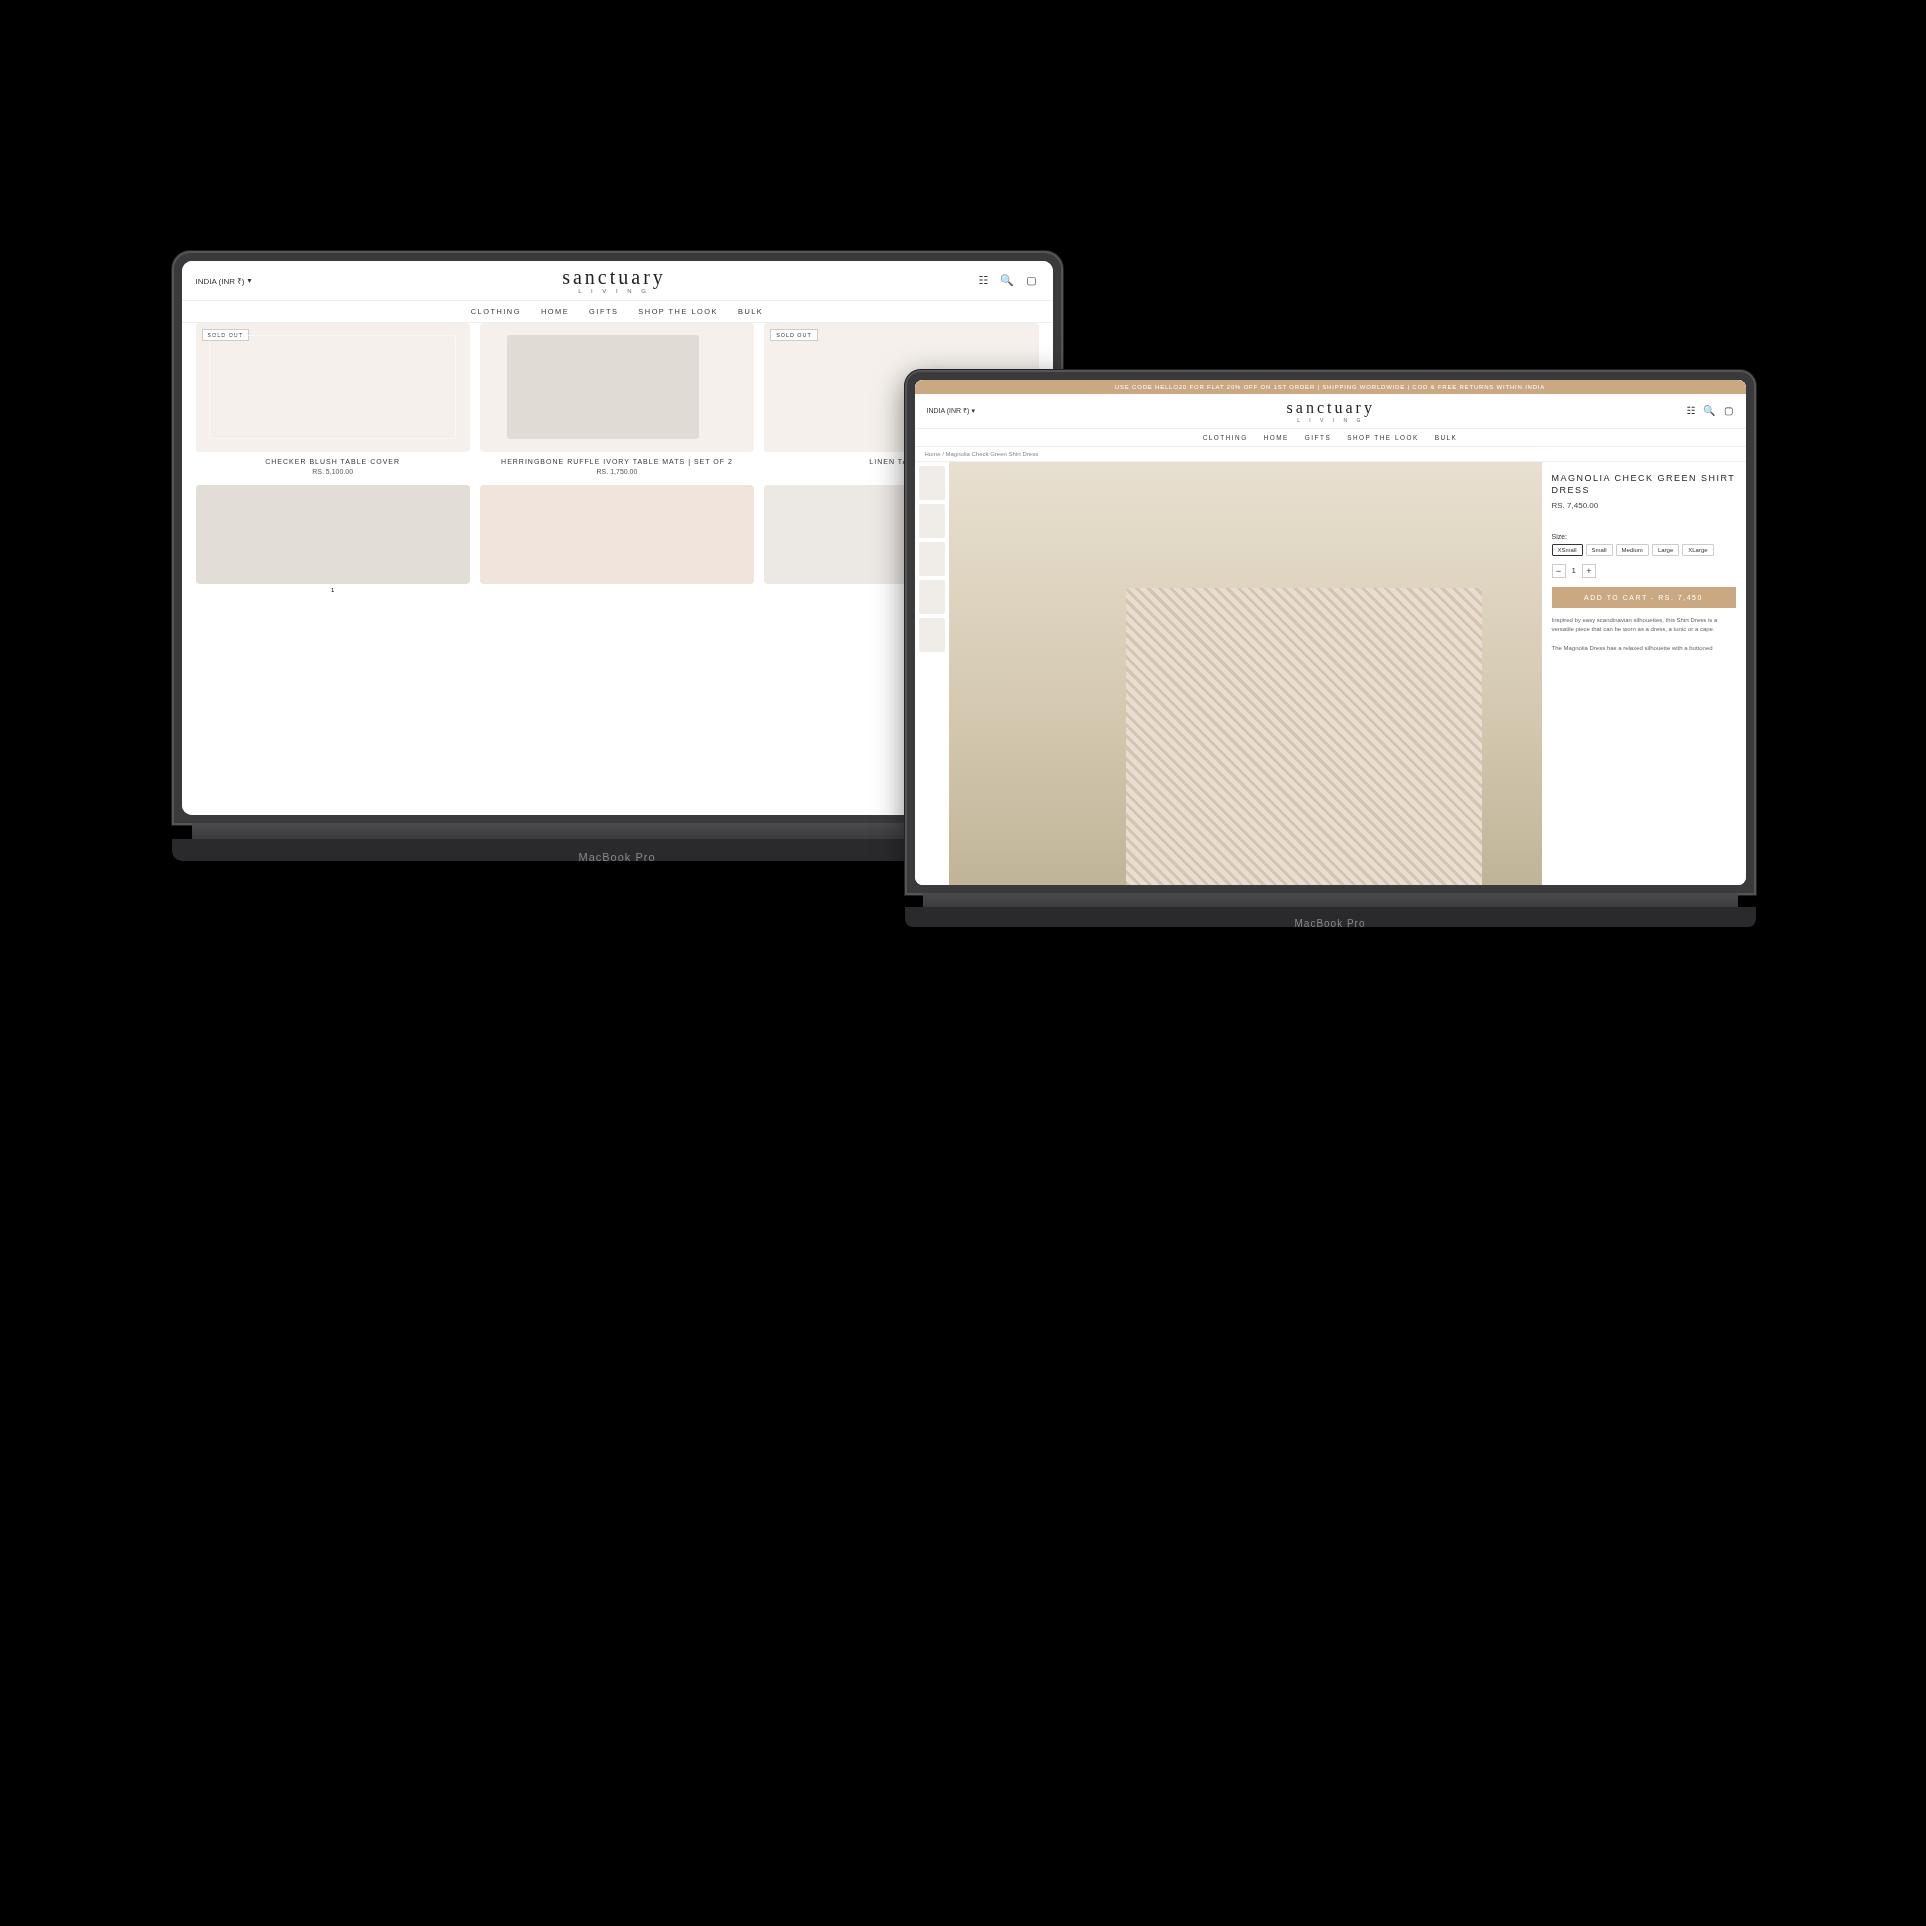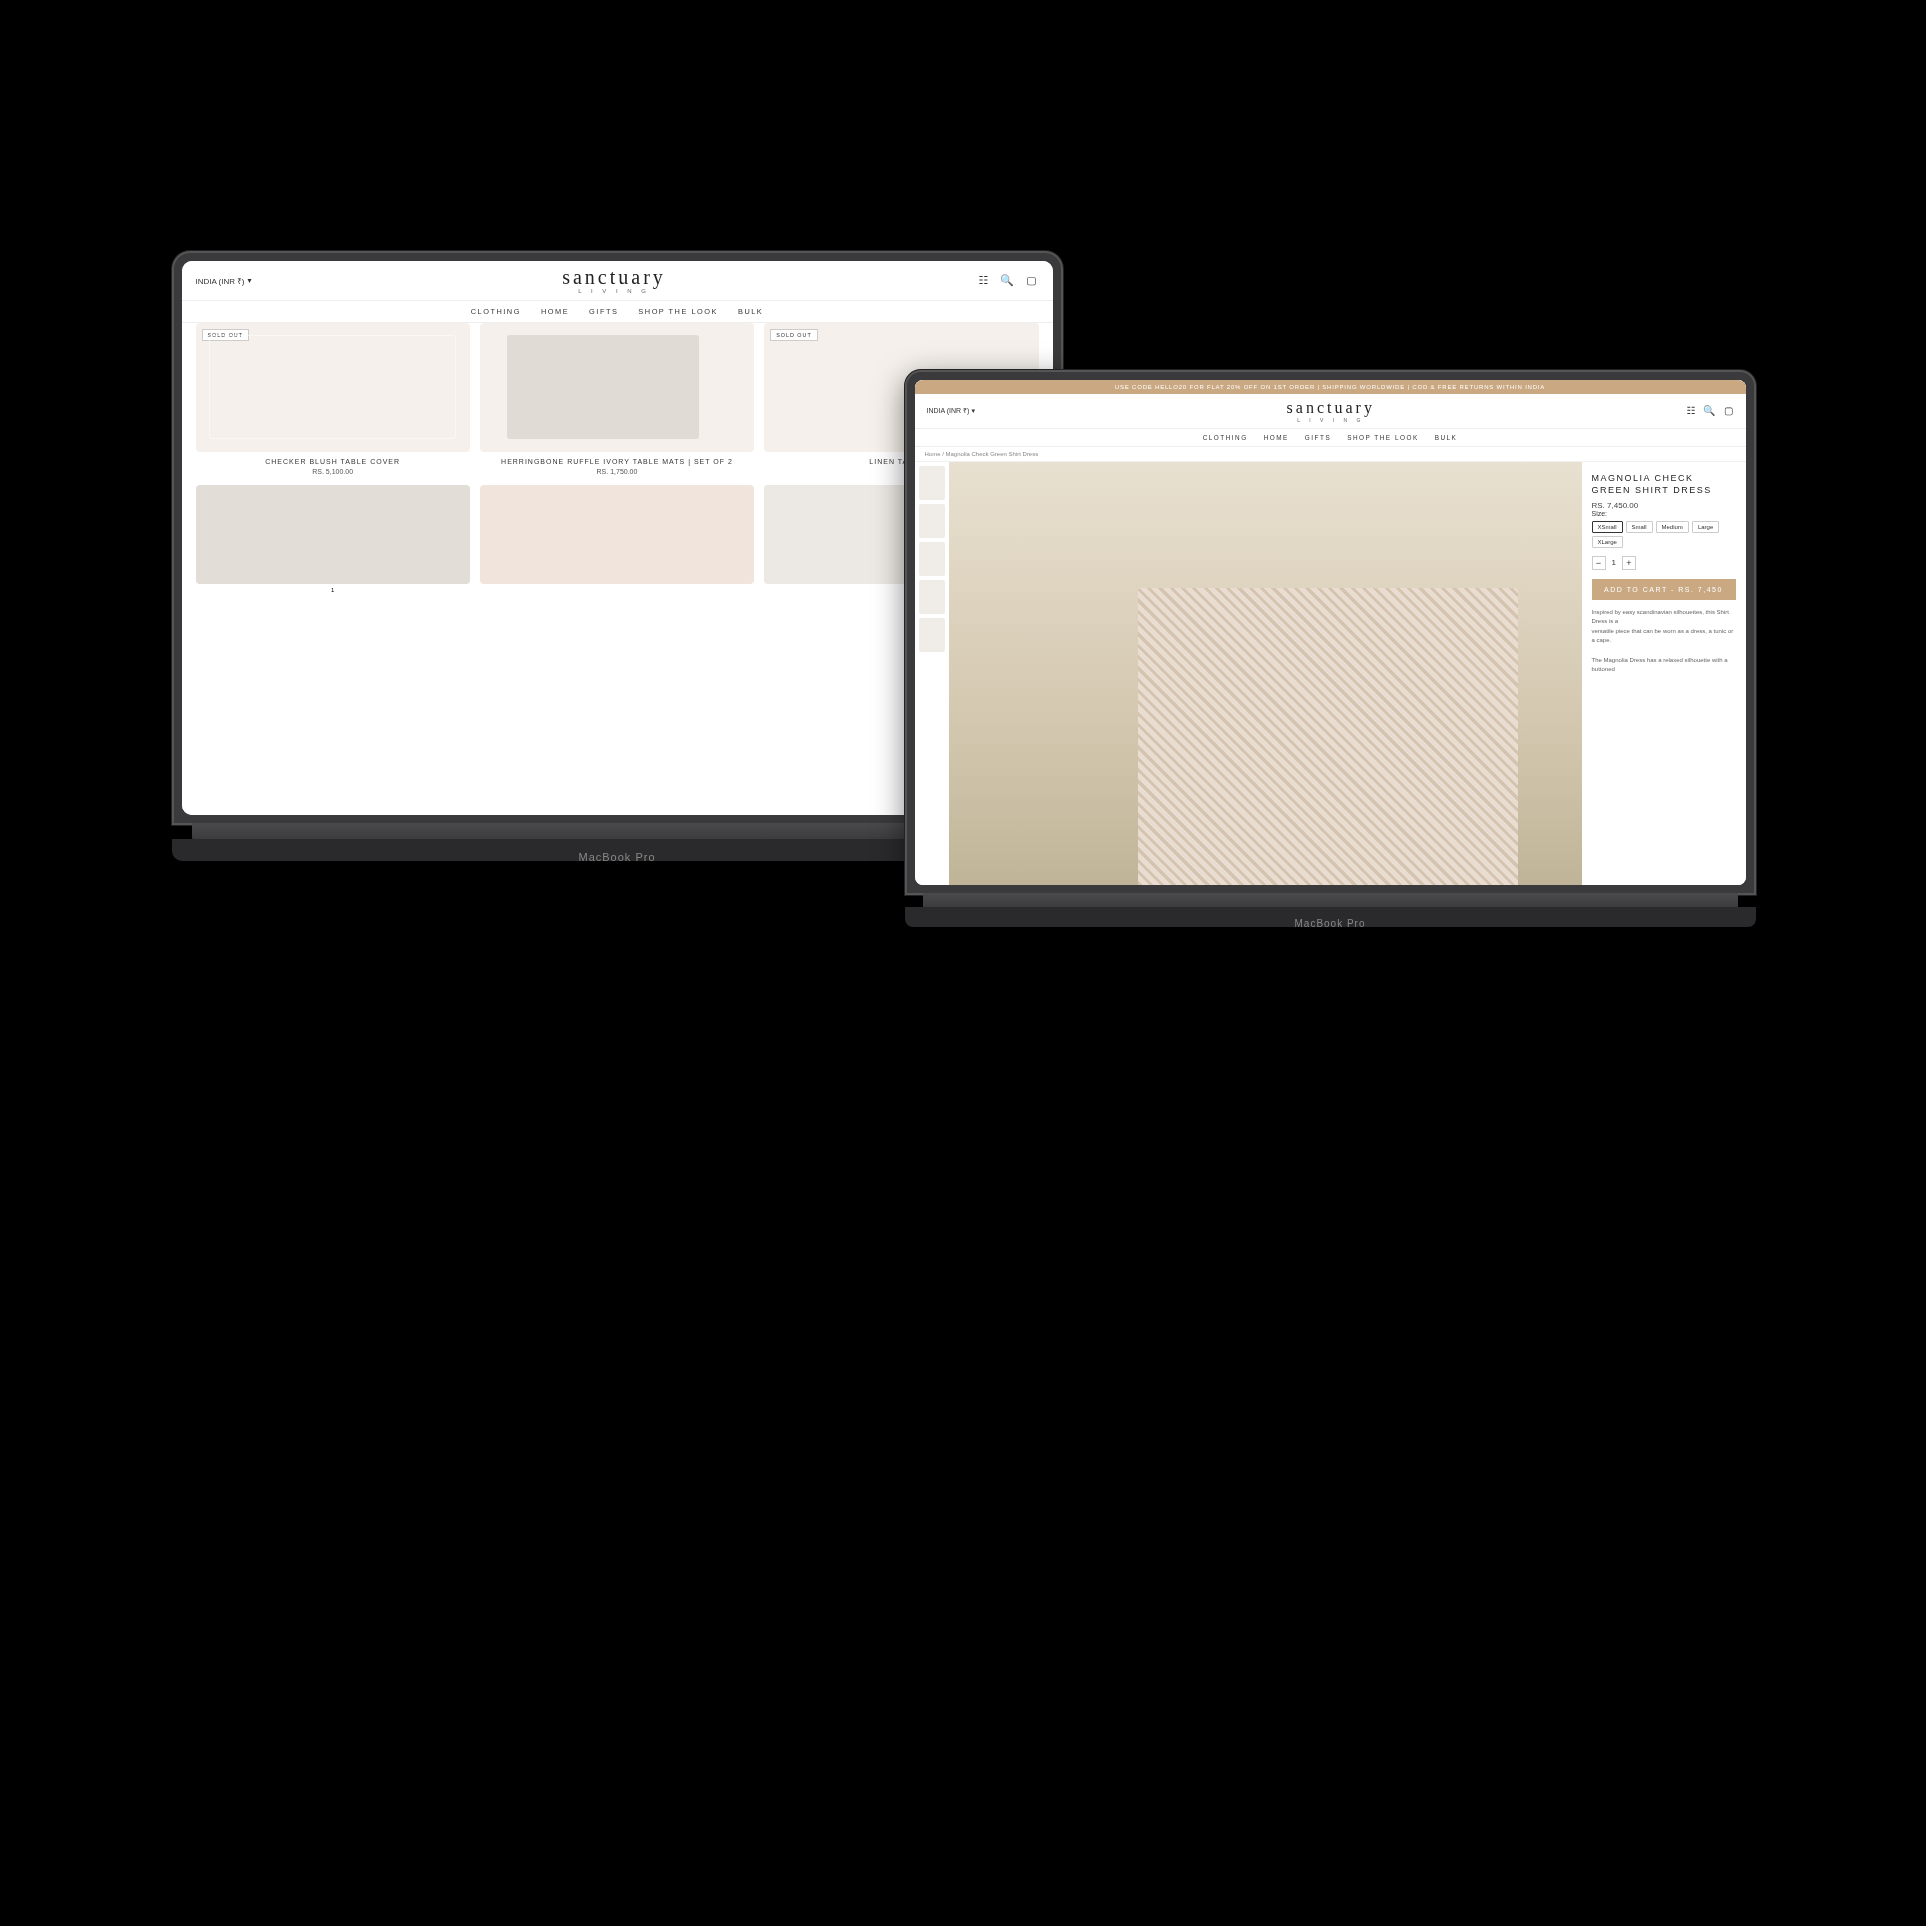--- a/index.html
+++ b/index.html
@@ -393,40 +393,40 @@
     }
 
     .front-screen .main-product-image {
       flex: 1;
       background: #f5f2ee;
       position: relative;
       overflow: hidden;
     }
 
     .front-screen .product-info {
-      width: 164px;
+      width: 204px;
       padding: 10px;
       overflow-y: auto;
     }
 
     .front-screen .product-title {
       font-size: 9px;
       letter-spacing: 1.5px;
       text-transform: uppercase;
       color: #222;
       font-family: 'Helvetica Neue', sans-serif;
       font-weight: 500;
       line-height: 1.4;
       margin-bottom: 4px;
     }
 
     .front-screen .product-price {
       font-size: 8px;
       color: #444;
-      margin-bottom: 0;
+      margin-bottom: 23px;
     }
 
     .front-screen .size-label {
       font-size: 7px;
       color: #333;
       margin-bottom: 4px;
       font-family: 'Helvetica Neue', sans-serif;
     }
 
     .front-screen .size-options {

